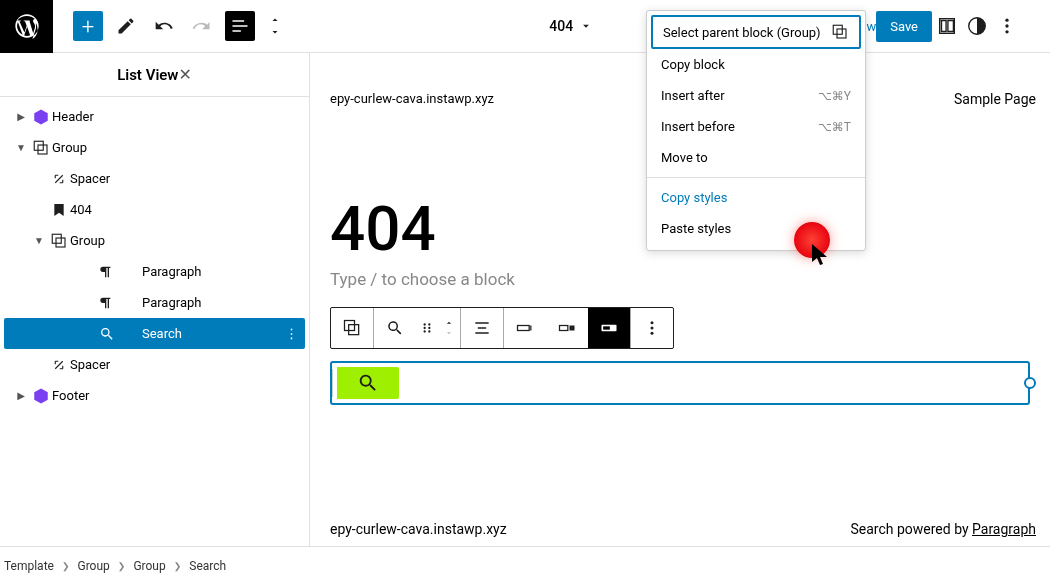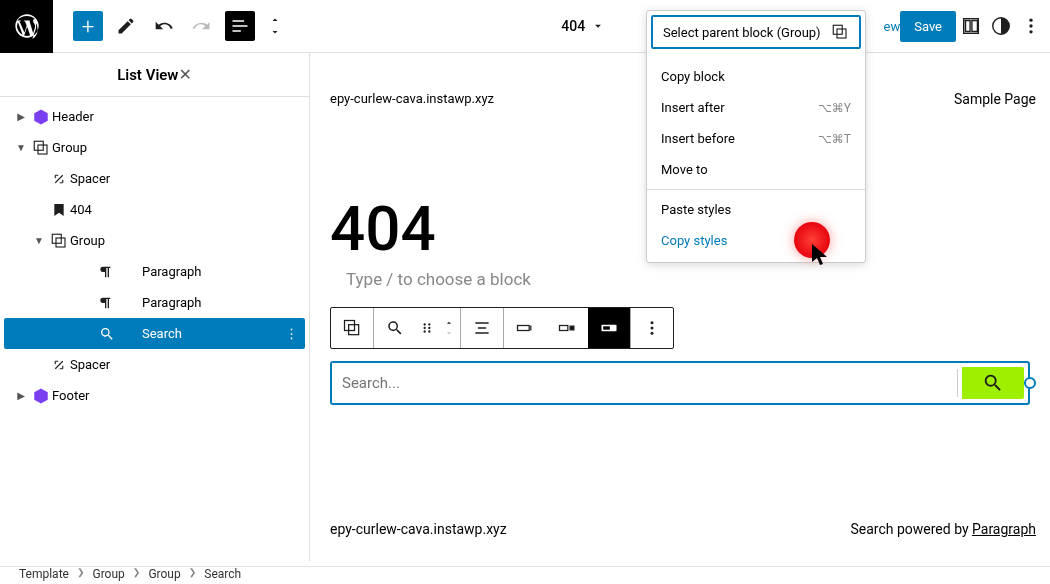--- a/index.html
+++ b/index.html
@@ -9,21 +9,21 @@
 .wp-logo { width: 53px; height: 53px; background: #000; display: flex; align-items: center; justify-content: center; }
 .wp-logo svg { fill: #fff; width: 28px; height: 28px; }
 .toolbar-left { display: flex; align-items: center; gap: 8px; padding-left: 20px; }
 .add-btn { width: 30px; height: 30px; background: #007cba; border-radius: 2px; display: flex; align-items: center; justify-content: center; color: #fff; font-size: 22px; font-weight: 300; }
 .tool-icon { width: 30px; height: 30px; display: flex; align-items: center; justify-content: center; color: #1e1e1e; }
 .listview-btn { width: 30px; height: 30px; background: #000; display: flex; align-items: center; justify-content: center; border-radius: 2px; }
 .listview-btn svg { fill: #fff; }
 .move-updown { display: flex; flex-direction: column; margin-left: 4px; }
 .toolbar-center { flex: 1; display: flex; justify-content: center; align-items: center; gap: 6px; }
 .doc-title { font-size: 14px; font-weight: 500; }
-.toolbar-right { display: flex; align-items: center; padding-right: 4px; }
+.toolbar-right { display: flex; align-items: center; padding-right: 28px; }
 .view-link { color: #007cba; font-size: 13px; }
 .save-btn { background: #007cba; color: #fff; padding: 8px 14px; border-radius: 2px; font-size: 13px; }
 .panel-icon { width: 30px; height: 30px; display: flex; align-items: center; justify-content: center; }
 
 .main { display: flex; height: 508px; }
 .sidebar { width: 310px; border-right: 1px solid #e0e0e0; display: flex; flex-direction: column; }
 .sidebar-header { display: flex; justify-content: center; align-items: center; padding: 12px 14px; }
 .sidebar-header h2 { font-size: 15px; font-weight: 600; }
 .close-x { font-size: 16px; color: #555; }
 .tree { flex: 1; overflow: auto; padding-top: 4px; padding: 4px 4px 0 4px; border-top: 1px solid #e0e0e0; }
@@ -33,41 +33,41 @@
 .tree-item.indent-1 { padding-left: 26px; }
 .tree-item.indent-2 { padding-left: 50px; gap: 24px; }
 .tree-item.selected { background: #007cba; color: #fff; }
 .tree-item.selected .block-icon svg { fill: #fff; }
 .tree-item .options { margin-left: auto; letter-spacing: -1px; }
 
 .canvas { flex: 1; padding: 38px 20px 20px 20px; position: relative; }
 .site-title { font-size: 13px; margin-bottom: 0; }
 .sample-page { position: absolute; right: 14px; top: 38px; font-size: 14px; }
 .big-404 { font-size: 62px; font-weight: 500; margin-top: 86px; }
-.slash-prompt { color: #888; font-size: 17px; margin-top: 4px; margin-left: 16px; }
+.slash-prompt { color: #888; font-size: 17px; margin-top: 4px; }
 .block-toolbar { display: inline-flex; border: 1px solid #1e1e1e; border-radius: 2px; margin-top: 18px; height: 42px; background: #fff; }
 .bt-group { display: flex; align-items: center; border-right: 1px solid #aaa; }
 .bt-btn { width: 42px; height: 40px; display: flex; align-items: center; justify-content: center; }
 .bt-btn.active { background: #000; color: #fff; }
 .bt-btn.active svg { fill: #fff; }
 .search-block { display: flex; margin-top: 12px; height: 44px; border: 2px solid #007cba; border-radius: 3px; position: relative; }
 .search-input { flex: 1; border: none; padding: 0 10px; font-size: 15px; outline: none; }
 .search-divider { width: 1px; background: #ccc; margin: 6px 0; }
 .search-submit { width: 62px; background: #9fef00; display: flex; align-items: center; justify-content: center; border-radius: 0 2px 2px 0; margin: 4px; }
 .resize-handle { position: absolute; right: -8px; top: 50%; width: 12px; height: 12px; border: 2px solid #007cba; border-radius: 50%; background: #fff; transform: translateY(-50%); }
 
 .canvas-footer { position: absolute; bottom: 24px; left: 20px; right: 14px; display: flex; justify-content: space-between; font-size: 14px; }
 .canvas-footer a { text-decoration: underline; }
 
-.breadcrumb { position: absolute; bottom: 0; left: 0; right: 0; height: 18px; border-top: 1px solid #e0e0e0; display: flex; padding: 0 19px; font-size: 12px; gap: 8px; color: #333; background: #fff; }
+.breadcrumb { position: absolute; bottom: 0; left: 0; right: 0; height: 38px; border-top: 1px solid #e0e0e0; display: flex; align-items: center; padding: 0 4px; font-size: 12px; gap: 8px; color: #333; background: #fff; }
 .breadcrumb .sep { color: #888; font-size: 9px; }
 
 .context-menu { position: absolute; top: 10px; left: 646px; width: 220px; background: #fff; border: 1px solid #ccc; border-radius: 3px; box-shadow: 0 2px 10px rgba(0,0,0,0.15); z-index: 100; padding: 6px 0; }
 .ctx-item { display: flex; justify-content: space-between; align-items: center; padding: 8px 14px; font-size: 13px; }
-.ctx-item.highlighted { border: 2px solid #007cba; border-radius: 2px; margin: -2px 4px 12px 4px; padding: 6px 10px; }
+.ctx-item.highlighted { border: 2px solid #007cba; border-radius: 2px; margin: -2px 4px 0 4px; padding: 6px 10px; }
 .ctx-item.hover { color: #007cba; }
 .ctx-sep { height: 1px; background: #ddd; margin: 4px 0; }
 .ctx-shortcut { color: #888; font-size: 12px; }
 .ctx-parent-icon { width: 18px; height: 18px; }
 
 .cursor-pointer { position: absolute; top: 222px; left: 794px; z-index: 200; }
 .cursor-circle { width: 36px; height: 36px; background: radial-gradient(circle, #ff4136 0%, #e7040f 70%); border-radius: 50%; box-shadow: 0 0 12px rgba(255,65,54,0.5); }
 .cursor-arrow { position: absolute; top: 22px; left: 18px; }
 
 svg { fill: #1e1e1e; }
@@ -315,21 +315,20 @@
       <div class="bt-btn">
           <svg width="18" height="18" viewBox="0 0 24 24">
             <circle cx="12" cy="5" r="2"></circle>
             <circle cx="12" cy="12" r="2"></circle>
             <circle cx="12" cy="19" r="2"></circle>
           </svg>
         </div>
     </div>
 
     <div class="search-block">
-      <input class="search-input" placeholder="Search..." style="">
       <div class="search-divider"></div>
       <div class="search-submit">
           <svg width="22" height="22" viewBox="0 0 24 24">
             <path d="M15.5 14h-.8l-.3-.3a6.5 6.5 0 1 0-.7.7l.3.3v.8l5 5 1.5-1.5-5-5zM9.5 14A4.5 4.5 0 1 1 14 9.5 4.5 4.5 0 0 1 9.5 14z"></path>
           </svg>
         </div>
       <div class="resize-handle"></div>
     </div>
 
     <div class="canvas-footer">
@@ -355,25 +354,25 @@
       <span class="ctx-shortcut">⌥⌘Y</span>
     </div>
   <div class="ctx-item">
       <span>Insert before</span>
       <span class="ctx-shortcut">⌥⌘T</span>
     </div>
   <div class="ctx-item">
       <span>Move to</span>
     </div>
   <div class="ctx-sep"></div>
-  <div class="ctx-item">
-      <span>Paste styles</span>
-    </div>
   <div class="ctx-item hover">
       <span>Copy styles</span>
+    </div>
+  <div class="ctx-item">
+      <span>Paste styles</span>
     </div>
 </div>
 
 <div class="cursor-pointer">
   <div class="cursor-circle"></div>
   <svg class="cursor-arrow" width="20" height="24" viewBox="0 0 20 24">
       <path d="M0 0l0 18 5-4 3 7 3-1-3-7 7 0z" fill="#000"></path>
     </svg>
 </div>
 

